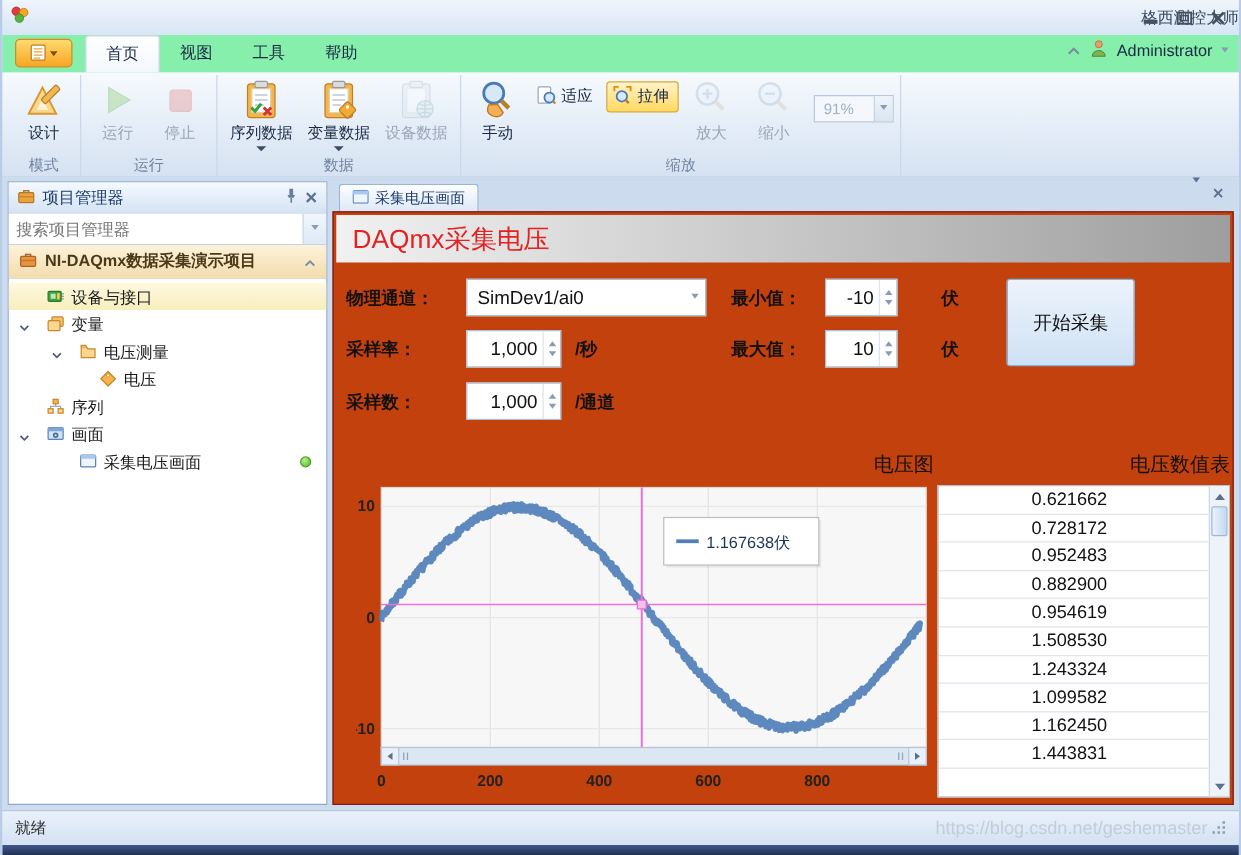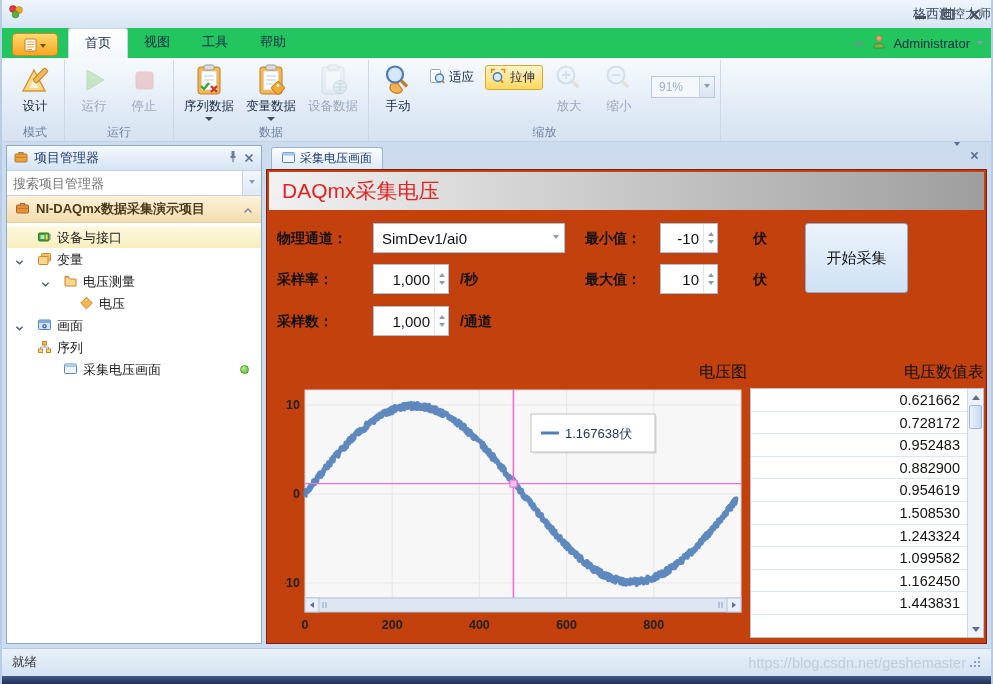--- a/index.html
+++ b/index.html
@@ -5,21 +5,21 @@
 *{box-sizing:border-box;margin:0;padding:0}
 html,body{width:993px;height:684px;overflow:hidden;font-family:"Liberation Sans",sans-serif}
 .window{width:993px;height:684px;display:flex;flex-direction:column;background:#dce8f6;border-left:2px solid #b7cce6;border-right:2px solid #b7cce6}
 
 .titlebar{height:28px;background:linear-gradient(#eff5fc,#d8e5f4);display:flex;align-items:center;position:relative;flex:none}
 .logo{margin-left:6px;z-index:1}
 .win-title{position:absolute;left:0;right:0;text-align:right;font-size:13px;color:#3a4a62}
 .win-controls{margin-left:auto;display:flex;gap:14px;margin-right:10px;z-index:1}
 .win-controls svg{display:block}
 
-.menubar{height:30px;display:flex;align-items:flex-end;background:#22c55e;padding:0 8px;flex:none}
+.menubar{height:30px;display:flex;align-items:center;background:#86efac;padding:0 8px;flex:none}
 .app-button{width:46px;height:23px;margin:0 10px 2px 2px;background:linear-gradient(#ffd96e,#f7a723);border:1px solid #d8891b;border-radius:4px;display:flex;align-items:center;justify-content:center;gap:3px}
 .menu-tab{padding:5px 16px 6px;font-size:13px;color:#1a2a44;cursor:default}
 .menu-tab.active{background:linear-gradient(#ffffff,#f2f7fd);border:1px solid #c9d6e6;border-bottom:none;border-radius:3px 3px 0 0}
 .menubar-right{margin-left:auto;display:flex;align-items:center;gap:7px;margin-bottom:6px;font-size:13px;color:#1a2a44}
 
 .ribbon{height:84px;background:linear-gradient(#f6fafd,#e0eaf6 65%,#d6e2f1);border-bottom:1px solid #c3d3e5;display:flex;padding:2px 4px 0;flex:none}
 .ribbon-group{display:flex;flex-direction:column;padding:0 5px;border-right:1px solid #c9d8ea}
 .group-items{display:flex;flex:1;align-items:flex-start;gap:2px}
 .group-label{text-align:center;font-size:12px;color:#7183a0;height:16px;line-height:15px}
 .rbtn-large{min-width:48px;display:flex;flex-direction:column;align-items:center;padding:3px 5px 0;font-size:12.5px;color:#1a2a44;border-radius:3px}
@@ -66,21 +66,21 @@
 .fspin{position:absolute;border:1px solid #a9c0da;background:#fff;display:flex;height:30px}
 .fspin .val{flex:1;text-align:right;font-size:15px;color:#111;padding:6px 4px 0 0}
 .fspin .arrows{width:14px;border-left:1px solid #dbe5f0;display:flex;flex-direction:column;align-items:center;justify-content:center;gap:4px}
 .up-tri{width:0;height:0;border:3px solid transparent;border-bottom:4px solid #8a9cb5}
 .dn-tri{width:0;height:0;border:3px solid transparent;border-top:4px solid #8a9cb5}
 .start-btn{position:absolute;left:538px;top:53px;width:103px;height:70px;background:linear-gradient(#ecf3fb,#cfe1f5);border:1px solid #87aed6;border-radius:3px;font-size:15px;color:#111;display:flex;align-items:center;justify-content:center}
 .section-title{position:absolute;top:192px;font-size:16px;color:#111;text-align:right}
 .chart-block{position:absolute;left:18px;top:216px;width:462px;height:254px}
 .table-block{position:absolute;left:483px;top:218px;width:234px;height:250px;border:1px solid #b4c2d2;background:#fff}
 .table-rows{position:absolute;left:0;top:0;right:16px;bottom:0;overflow:hidden}
-.trow{height:22.6px;border-bottom:1px solid #dde5ed;text-align:right;padding-right:7px;font-size:14.5px;color:#111;line-height:22.5px}
+.trow{height:22.6px;border-bottom:1px solid #dde5ed;text-align:center;padding-right:7px;font-size:14.5px;color:#111;line-height:22.5px}
 .table-scroll{position:absolute;right:0;top:0;bottom:0;width:16px;background:#eef3f9;border-left:1px solid #cdd9e6}
 .scroll-btn{height:15px;display:flex;align-items:center;justify-content:center}
 .scroll-btn.bottom{position:absolute;bottom:0;left:0;right:0}
 .scroll-thumb{position:absolute;top:16px;left:1px;right:1px;height:24px;background:linear-gradient(90deg,#eaf1fb,#c6d9f0);border:1px solid #9fb8d4;border-radius:2px}
 .tri-up-s{width:0;height:0;border:4px solid transparent;border-bottom:5px solid #5a708e;margin-bottom:3px}
 .tri-dn-s{width:0;height:0;border:4px solid transparent;border-top:5px solid #5a708e;margin-top:3px}
 
 .statusbar{height:28px;background:linear-gradient(#e9f1fa,#d4e2f2);border-top:1px solid #b9c9de;display:flex;align-items:center;padding:0 10px;font-size:12.5px;color:#333;flex:none}
 .watermark{margin-left:auto;color:#c3ccd9;font-size:14.5px}
 .grip{width:10px;height:10px;position:relative;margin-left:5px}
@@ -357,39 +357,39 @@
             <span class="tlabel" style="left:76px">电压测量</span>
           </div>
           <div class="tree-row">
             <span class="ticon" style="left:72px"><svg width="15" height="14" viewBox="0 0 14 14">
                 <path d="M7 1.2 L12.8 7 L7 12.8 L1.2 7 Z" fill="#f5b54a" stroke="#c8882a"></path>
                 <circle cx="7" cy="4.3" r="1.2" fill="#fff" stroke="#c8882a" stroke-width=".6"></circle>
               </svg></span>
             <span class="tlabel" style="left:92px">电压</span>
           </div>
           <div class="tree-row">
+            <span class="ticon" style="left:30px"><svg width="15" height="14" viewBox="0 0 14 14">
+                <path d="M7 5 v2 M3 9 V7 h8 v2" fill="none" stroke="#9aa8ba"></path>
+                <rect x="5" y="1.5" width="4" height="3.5" fill="#f5b54a" stroke="#c8882a"></rect>
+                <rect x="1" y="9" width="4" height="3.5" fill="#fbd68e" stroke="#c8882a"></rect>
+                <rect x="9" y="9" width="4" height="3.5" fill="#fbd68e" stroke="#c8882a"></rect>
+              </svg></span>
+            <span class="tlabel" style="left:50px">序列</span>
+          </div>
+          <div class="tree-row">
             <span class="chev" style="left:8px"><svg width="9" height="7" viewBox="0 0 10 7">
                 <path d="M1.5 1.5 L5 5 L8.5 1.5" fill="none" stroke="#4a5a78" stroke-width="1.5"></path>
               </svg></span>
             <span class="ticon" style="left:30px"><svg width="15" height="14" viewBox="0 0 14 14">
                 <rect x="1" y="2" width="12" height="9.5" rx="1" fill="#cfe3fa" stroke="#5a82b5"></rect>
                 <rect x="1" y="2" width="12" height="3" fill="#7da7d9"></rect>
                 <circle cx="7" cy="8.2" r="2.2" fill="#4a6a9a"></circle>
                 <circle cx="7" cy="8.2" r="0.9" fill="#cfe3fa"></circle>
               </svg></span>
             <span class="tlabel" style="left:50px">画面</span>
-          </div>
-          <div class="tree-row">
-            <span class="ticon" style="left:30px"><svg width="15" height="14" viewBox="0 0 14 14">
-                <path d="M7 5 v2 M3 9 V7 h8 v2" fill="none" stroke="#9aa8ba"></path>
-                <rect x="5" y="1.5" width="4" height="3.5" fill="#f5b54a" stroke="#c8882a"></rect>
-                <rect x="1" y="9" width="4" height="3.5" fill="#fbd68e" stroke="#c8882a"></rect>
-                <rect x="9" y="9" width="4" height="3.5" fill="#fbd68e" stroke="#c8882a"></rect>
-              </svg></span>
-            <span class="tlabel" style="left:50px">序列</span>
           </div>
           <div class="tree-row">
             <span class="ticon" style="left:56px"><svg width="15" height="14" viewBox="0 0 14 14">
                 <rect x="1" y="2" width="12" height="9.5" rx="1" fill="#eef5fd" stroke="#5a82b5"></rect>
                 <rect x="1" y="2" width="12" height="3" fill="#a8c8ec"></rect>
               </svg></span>
             <span class="tlabel" style="left:76px">采集电压画面</span>
             <span class="status-dot"></span>
           </div>
         </div>

